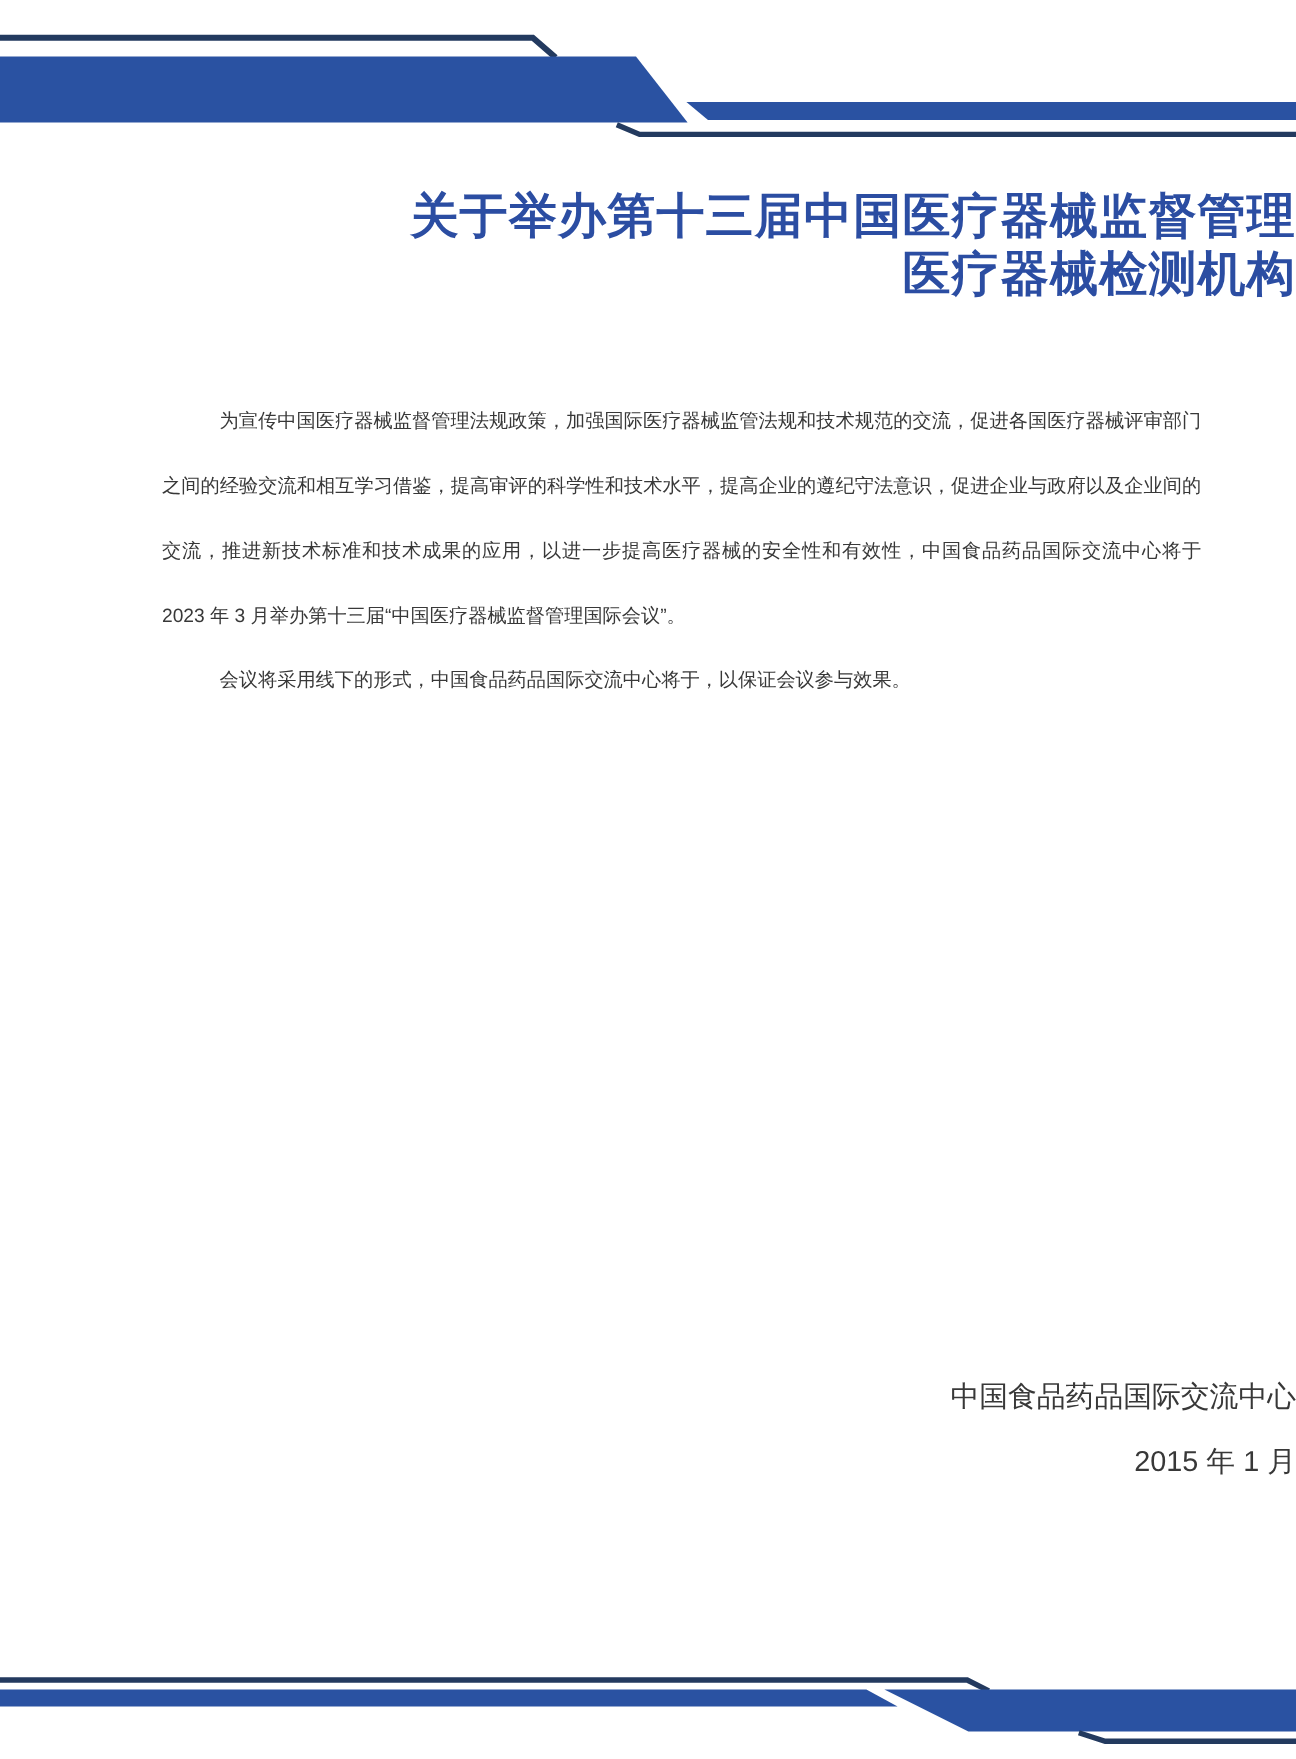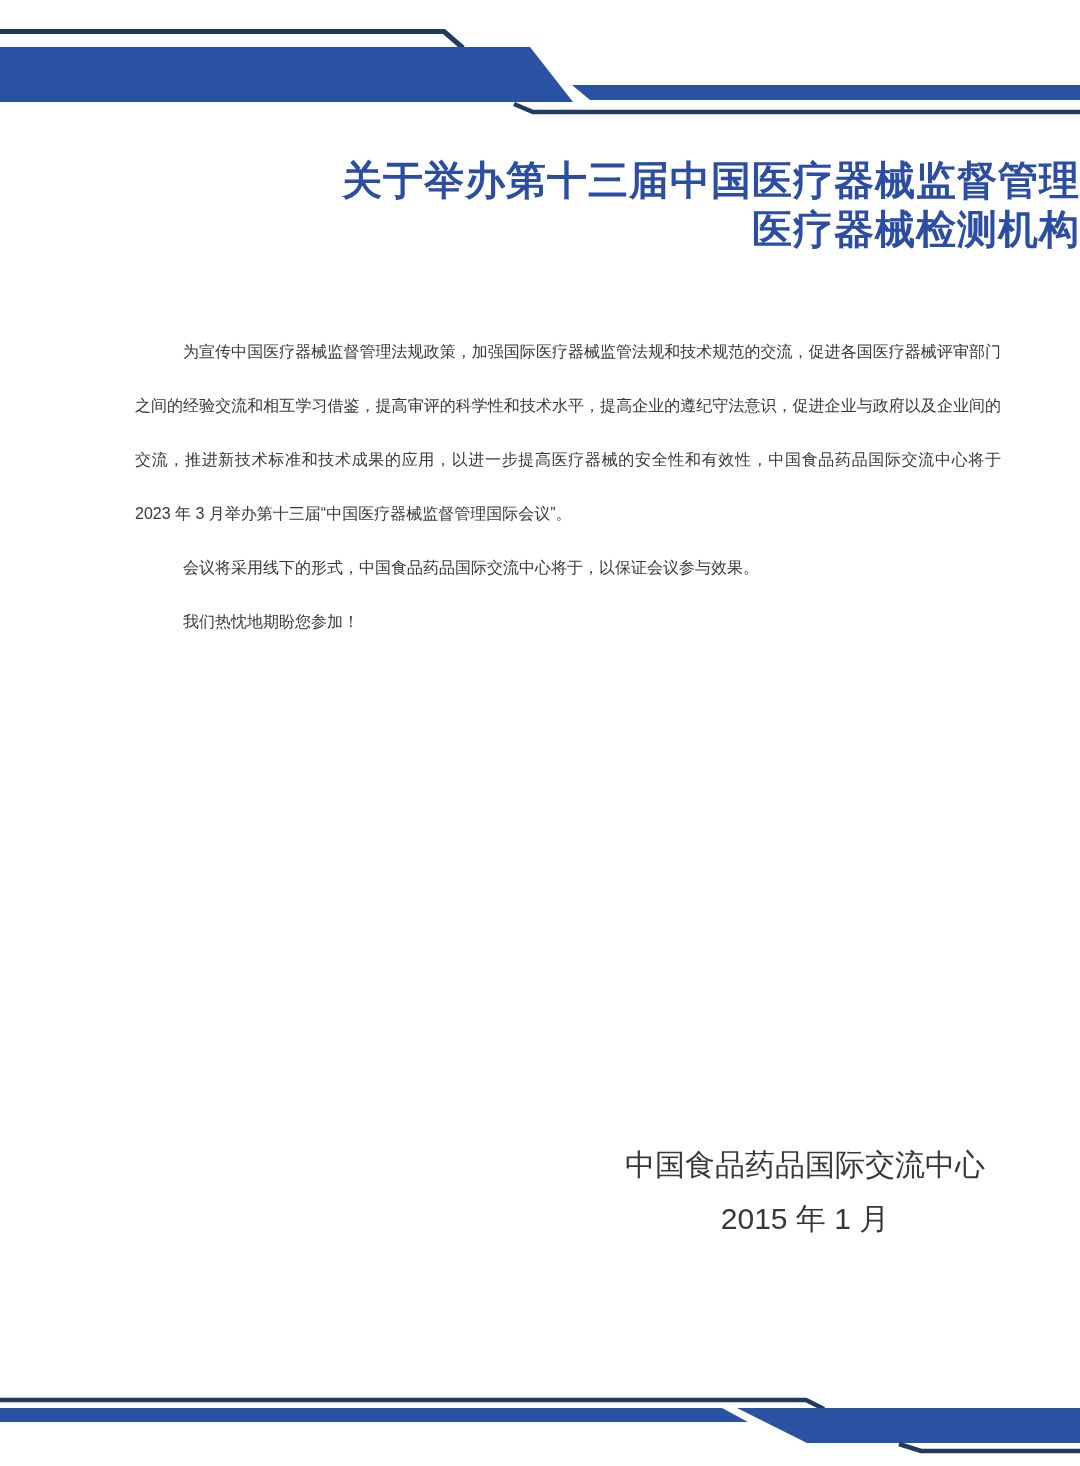--- a/index.html
+++ b/index.html
@@ -57,23 +57,23 @@
     margin: 0;
     padding: 0;
     text-indent: 48px;
   }
 
   .signoff {
     position: absolute;
     top: 1138px;
     left: 530px;
     width: 550px;
-    text-align: center;
+    text-align: right;
     color: var(--body-text, #383838);
-    font-size: 30px;
+    font-size: 24px;
     line-height: 54px;
   }
 </style>
 </head>
 <body>
 
 <div class="page">
 
   <svg class="banner top" viewBox="0 0 1080 130" aria-hidden="true">
     <path d="M0,31.5 H444 L463,48" fill="none" class="navy-stroke" stroke="var(--banner-navy, #233a5f)" stroke-width="5"></path>
@@ -83,21 +83,20 @@
   </svg>
 
   <div class="title">
     <div>关于举办第十三届中国医疗器械监督管理</div>
     <div>医疗器械检测机构</div>
   </div>
 
   <div class="content">
     <p>为宣传中国医疗器械监督管理法规政策，加强国际医疗器械监管法规和技术规范的交流，促进各国医疗器械评审部门之间的经验交流和相互学习借鉴，提高审评的科学性和技术水平，提高企业的遵纪守法意识，促进企业与政府以及企业间的交流，推进新技术标准和技术成果的应用，以进一步提高医疗器械的安全性和有效性，中国食品药品国际交流中心将于 2023 年 3 月举办第十三届“中国医疗器械监督管理国际会议”。</p>
     <p>会议将采用线下的形式，中国食品药品国际交流中心将于，以保证会议参与效果。</p>
-    <p>我们热忱地期盼您参加！</p>
   </div>
 
   <div class="signoff">
     <div>中国食品药品国际交流中心</div>
     <div>2015 年 1 月</div>
   </div>
 
   <svg class="banner bottom" viewBox="0 0 1080 70" aria-hidden="true">
     <path d="M0,4 H806 L824,13" fill="none" stroke="var(--banner-navy, #233a5f)" stroke-width="4.5"></path>
     <polygon points="0,12 722,12 748,26 0,26" fill="var(--banner-blue, #2a52a2)"></polygon>

